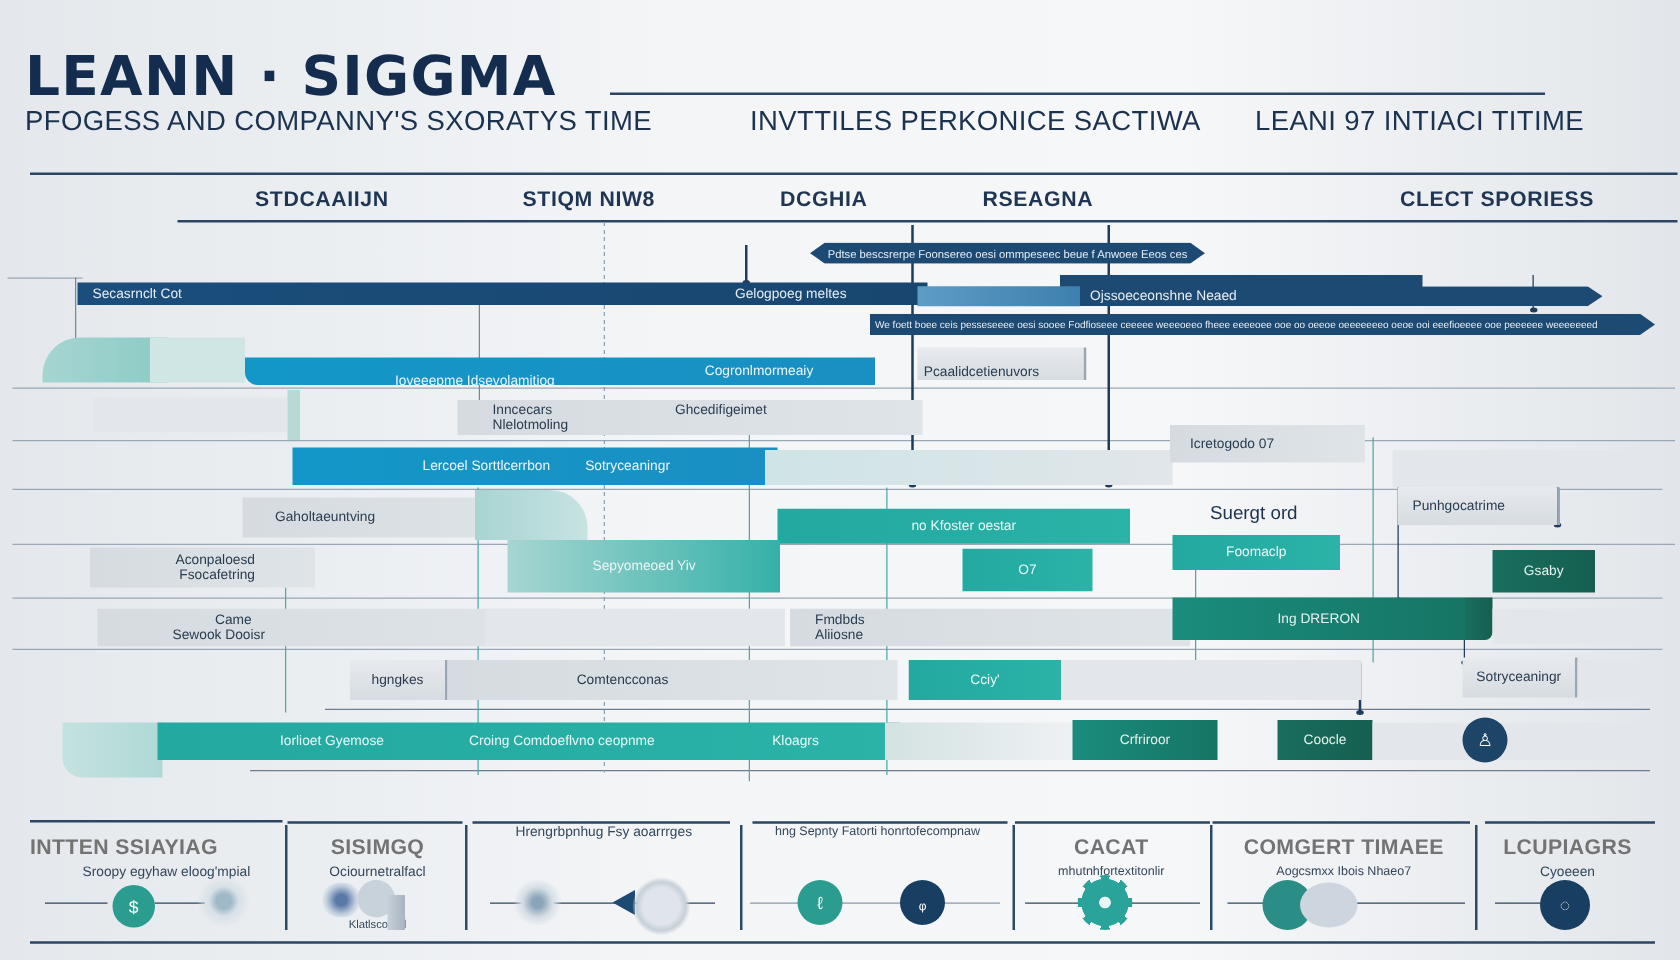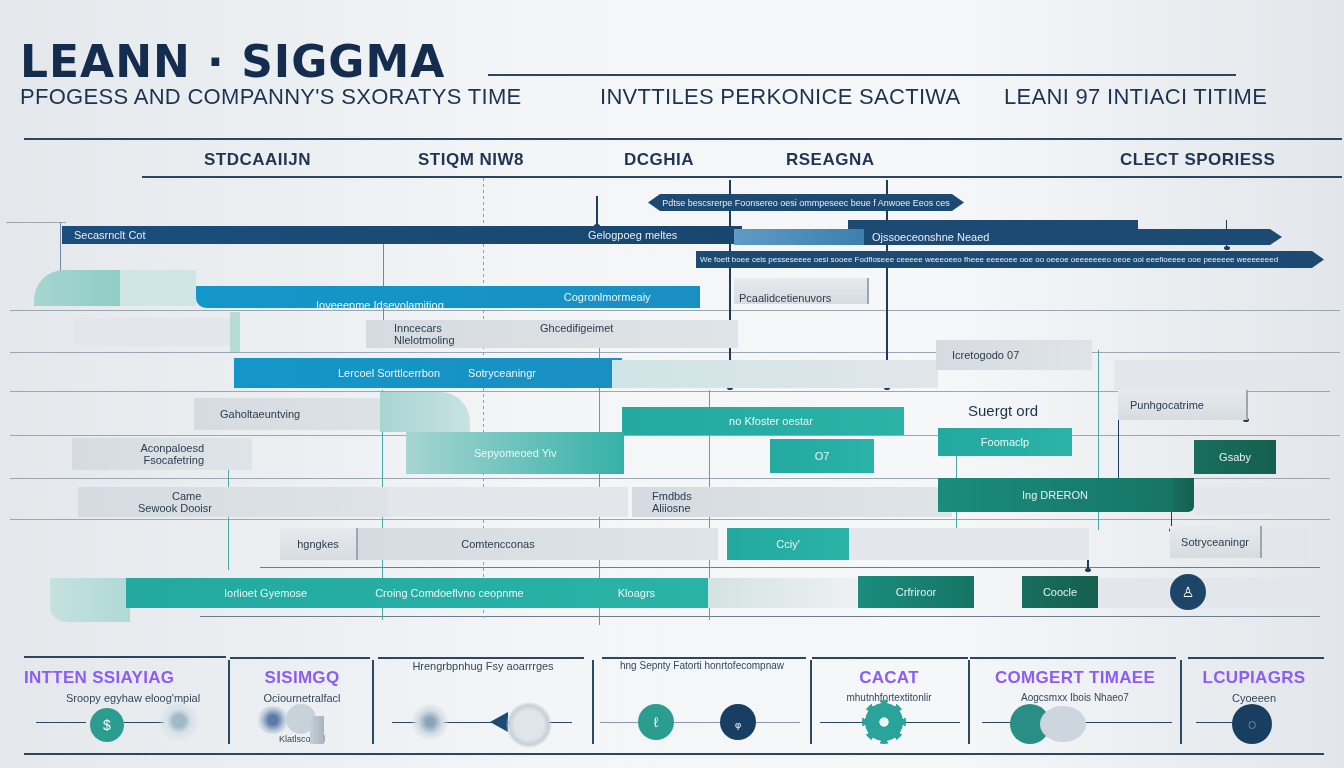--- a/index.html
+++ b/index.html
@@ -36,21 +36,21 @@
   .grey { background:linear-gradient(90deg,#d5dbe0,#dfe4e8); color:#2a3c4f; }
   .greyl { background:#e3e7eb; color:#2a3c4f; }
   .greyc { background:linear-gradient(180deg,#e7eaee,#d6dce1); color:#2a3c4f; border-right:2px solid #9aa6b2; }
   .arrow-r { clip-path: polygon(0 0, calc(100% - 12px) 0, 100% 50%, calc(100% - 12px) 100%, 0 100%); }
   .arrow-lr { clip-path: polygon(12px 0, calc(100% - 12px) 0, 100% 50%, calc(100% - 12px) 100%, 12px 100%, 0 50%); }
   .center { justify-content:center; text-align:center; }
   .two { flex-direction:column; justify-content:center; line-height:12px; }
   .pin { position:absolute; width:2px; background:#1e3d5c; }
   .pin::after { content:""; position:absolute; left:-2px; bottom:-2px; width:6px; height:4px; background:#1e3d5c; border-radius:50%; }
   .bottom-sec { position:absolute; top:656px; height:86px; text-align:center; }
-  .bsh { font-size:17px; font-weight:bold; color:#8b5cf6; white-space:nowrap; letter-spacing:0.3px; }
+  .bsh { font-size:17px; font-weight:bold; color:#737373; white-space:nowrap; letter-spacing:0.3px; }
   .bss { font-size:11px; color:#33475c; white-space:nowrap; margin-top:4px; }
   .circle { position:absolute; border-radius:50%; display:flex; align-items:center; justify-content:center; color:#fff; font-size:14px; }
   .gear { position:absolute; border-radius:50%; }
   .seg { position:absolute; height:1px; background:#2b4563; }
 </style>
 </head>
 <body>
 
 <div class="abs title">LEANN · SIGGMA</div>
 <div class="abs subtitle" style="left:20px;">PFOGESS   AND COMPANNY'S  SXORATYS  TIME</div>

